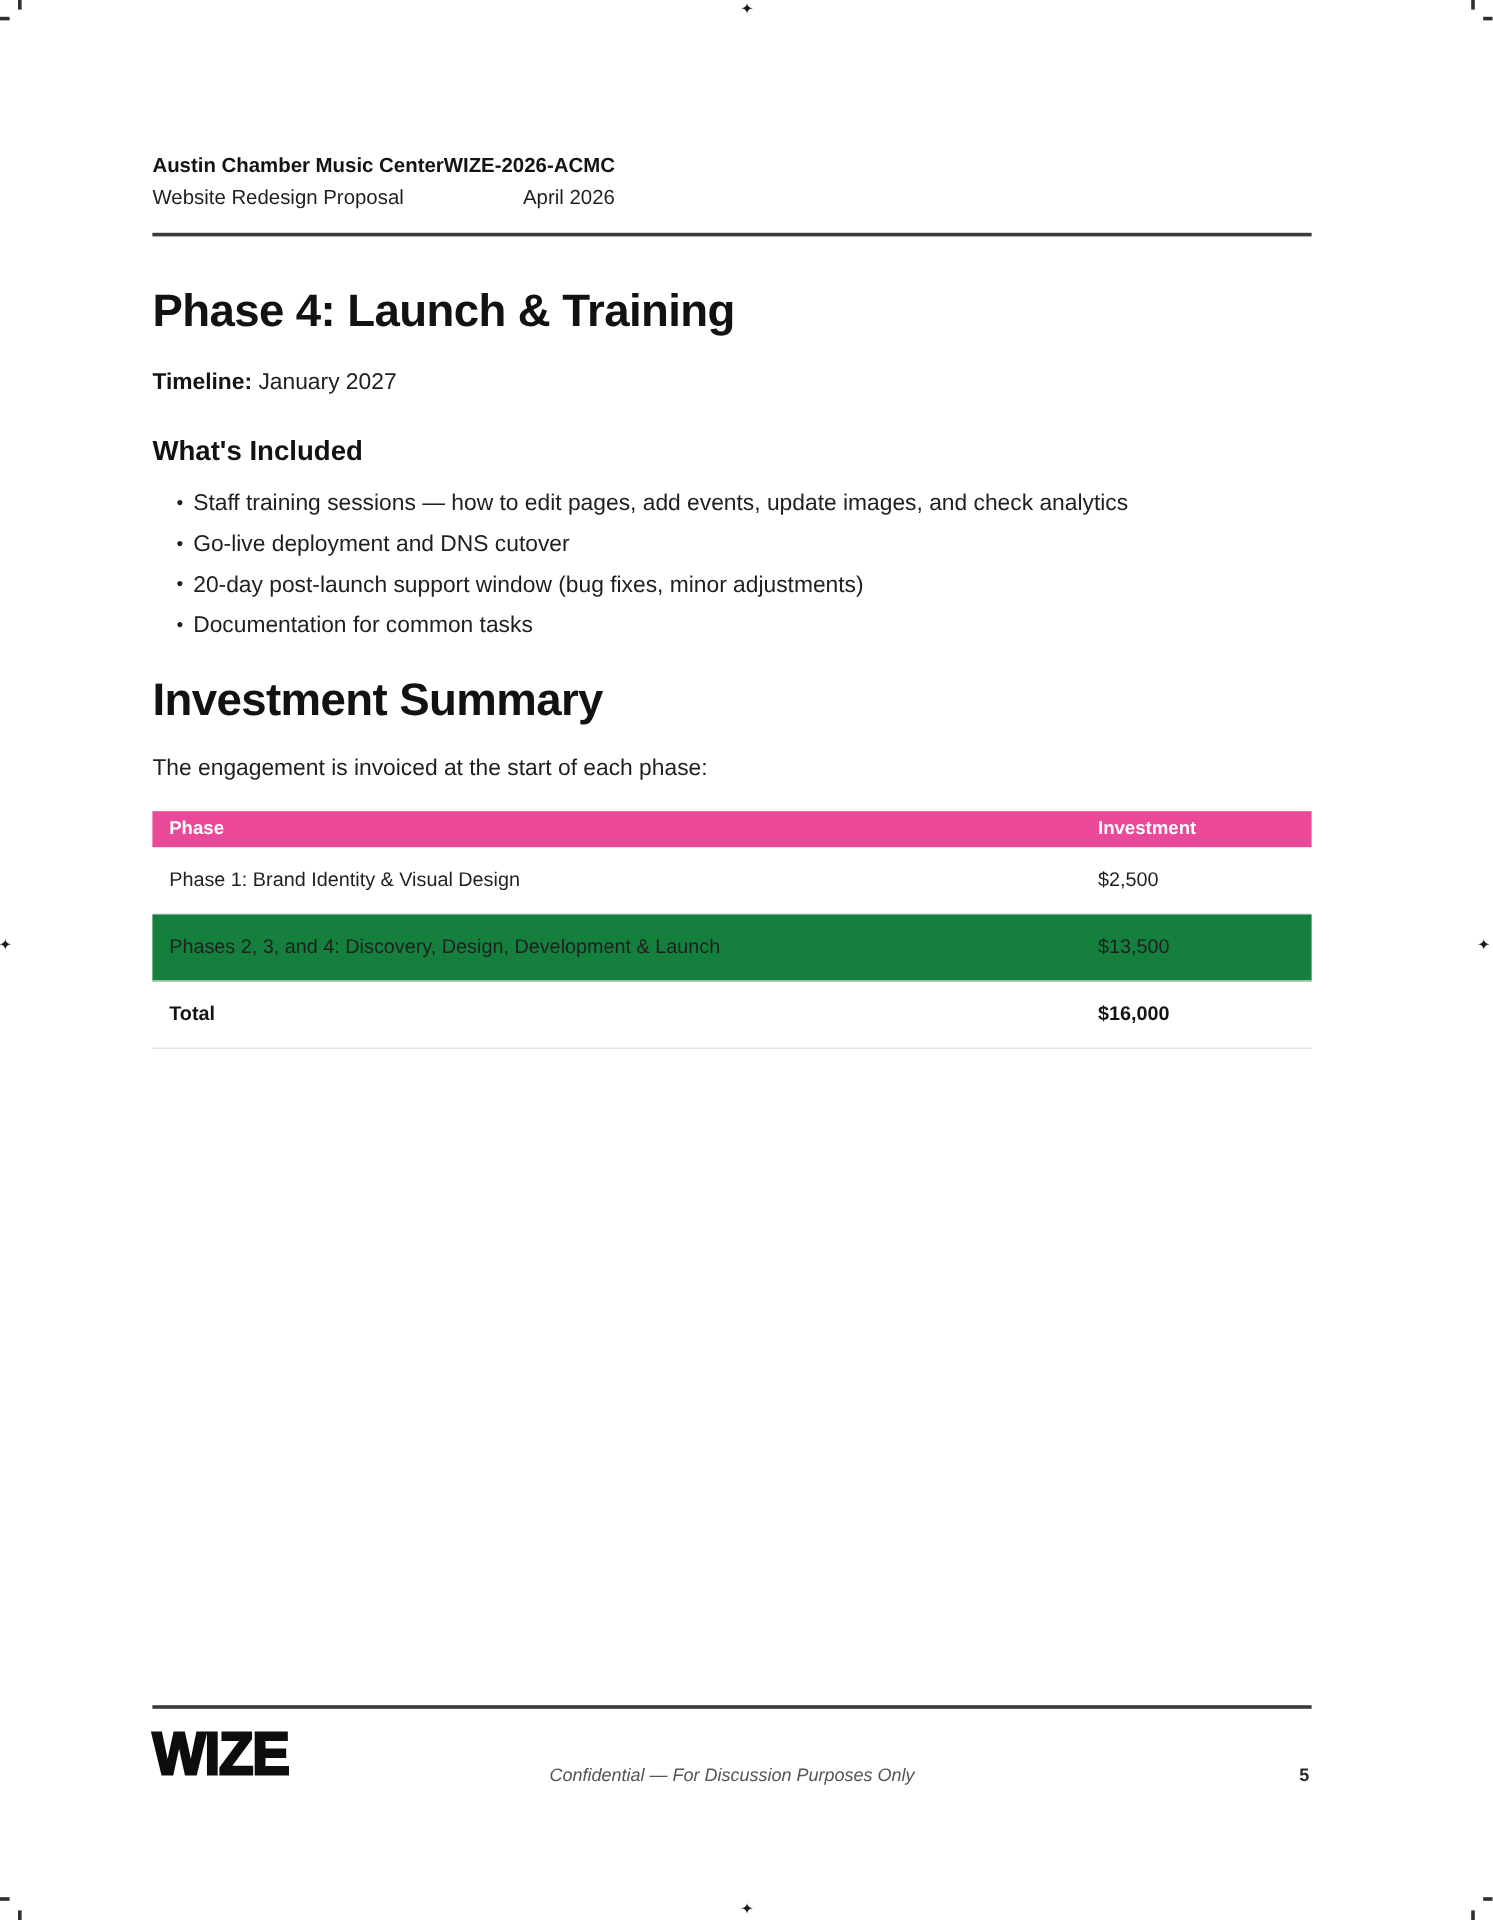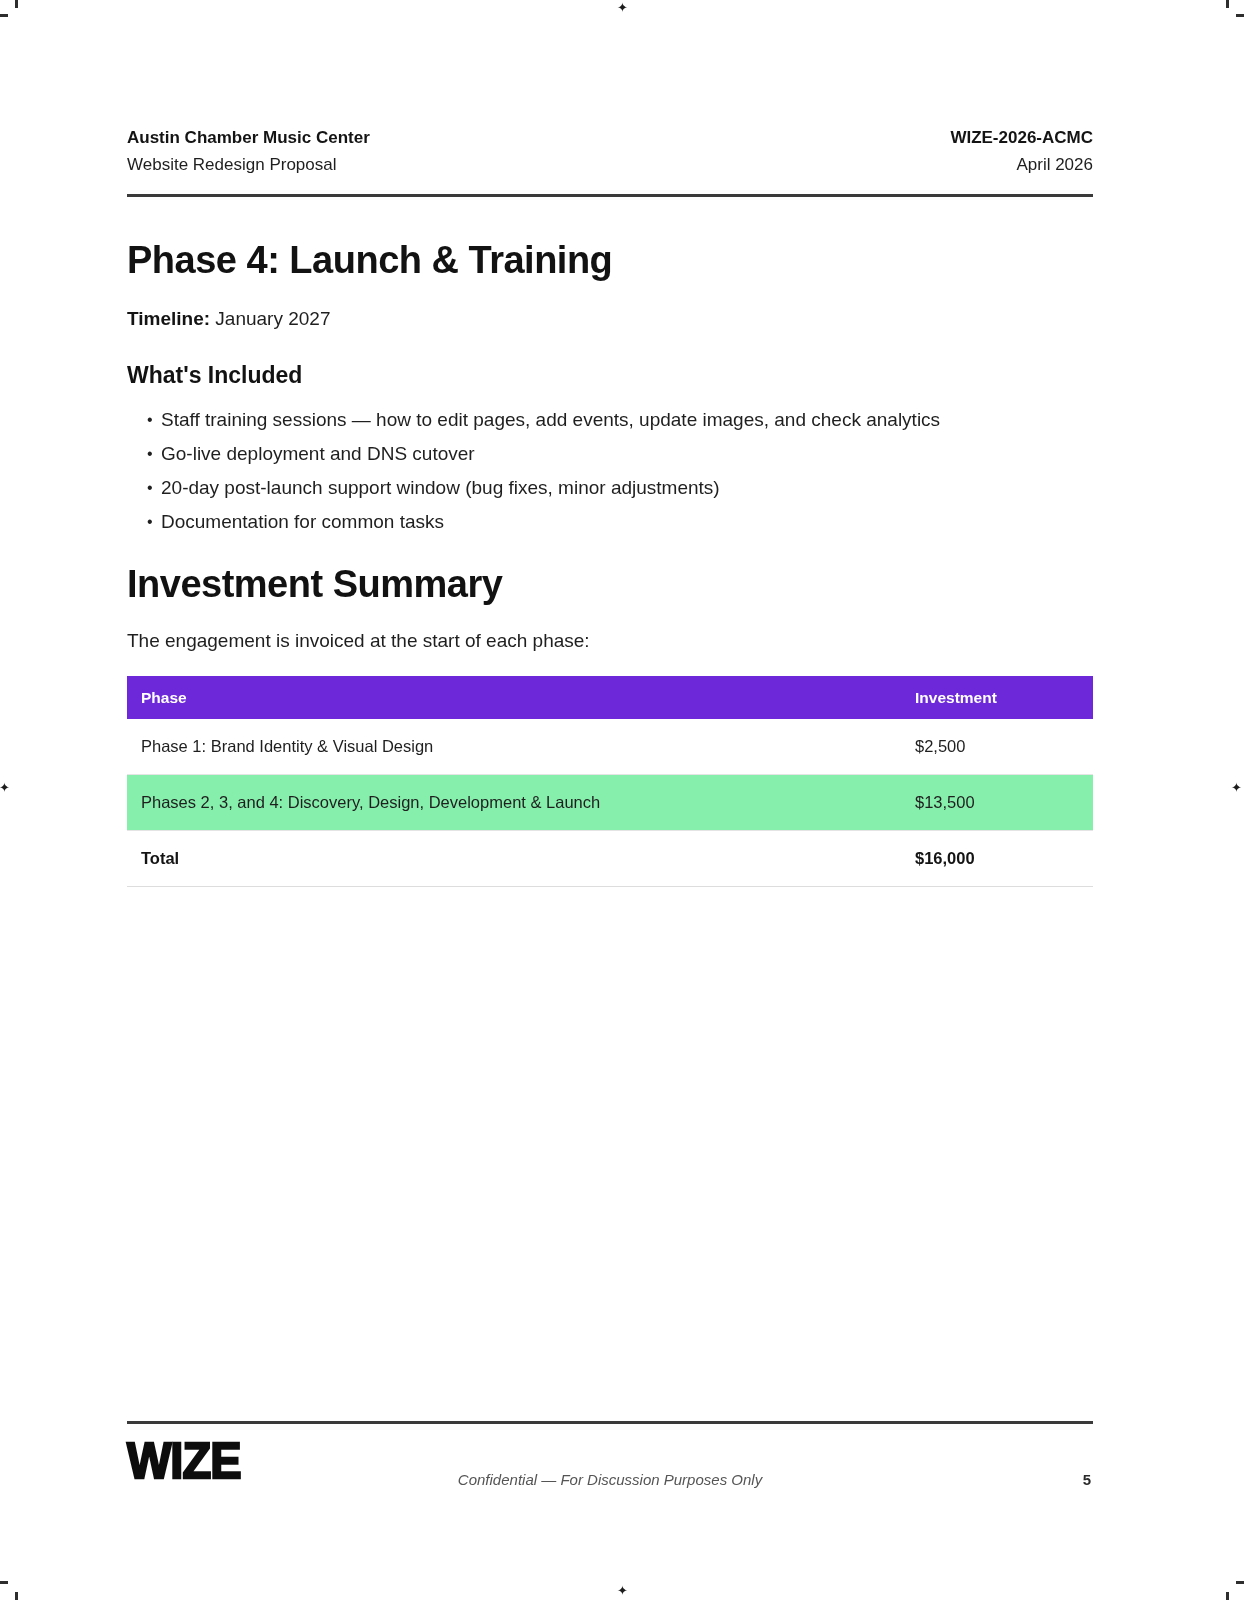--- a/index.html
+++ b/index.html
@@ -21,21 +21,21 @@
   .reg-mark {
     position: absolute;
     font-size: 13px;
     line-height: 1;
     color: #1c1c1c;
   }
 
   
   .content { position: absolute; left: 127px; top: 0; width: 966px; }
 
-  .doc-header { display: flex; justify-content: space-between; margin-top: 128px; }
+  .doc-header { display: flex; margin-top: 128px; }
   .doc-header .left  { text-align: left; }
   .doc-header .right { text-align: right; }
   .doc-header .line1 { font-size: 17px; font-weight: 700; color: #141414; }
   .doc-header .line2 { font-size: 17px; font-weight: 400; margin-top: 7px; color: #1f1f1f; }
   .header-rule { border: none; border-top: 3px solid #3a3a3a; margin-top: 19px; }
 
   .phase-title {
     margin-top: 42px;
     font-size: 38px;
     font-weight: 800;
@@ -68,30 +68,30 @@
     font-weight: 800;
     letter-spacing: -0.5px;
     color: #121212;
   }
   .intro { margin-top: 24px; font-size: 19px; color: #1f1f1f; }
 
   
   .inv-table { margin-top: 24px; width: 100%; }
   .t-row { display: flex; align-items: center; }
   .t-head {
-    background: #6d28d9;
+    background: #ec4899;
     color: #ffffff;
-    height: 43px;
+    height: 30px;
     font-weight: 700;
     font-size: 15.5px;
   }
   .t-col1 { flex: 1 1 auto; padding-left: 14px; }
   .t-col2 { width: 178px; flex: 0 0 178px; }
   .t-body-row { height: 56px; font-size: 16.5px; border-bottom: 1px solid #e4e4e4; color: #1f1f1f; }
-  .t-body-row.alt { background: #86efac; }
+  .t-body-row.alt { background: #15803d; }
   .t-total { font-weight: 700; color: #141414; border-bottom: 1px solid #dddddd; }
 
   .pay-note { margin-top: 12px; font-size: 14.5px; font-style: italic; color: #555555; }
 
   
   .footer {
     position: absolute;
     left: 127px;
     top: 1421px;
     width: 966px;

